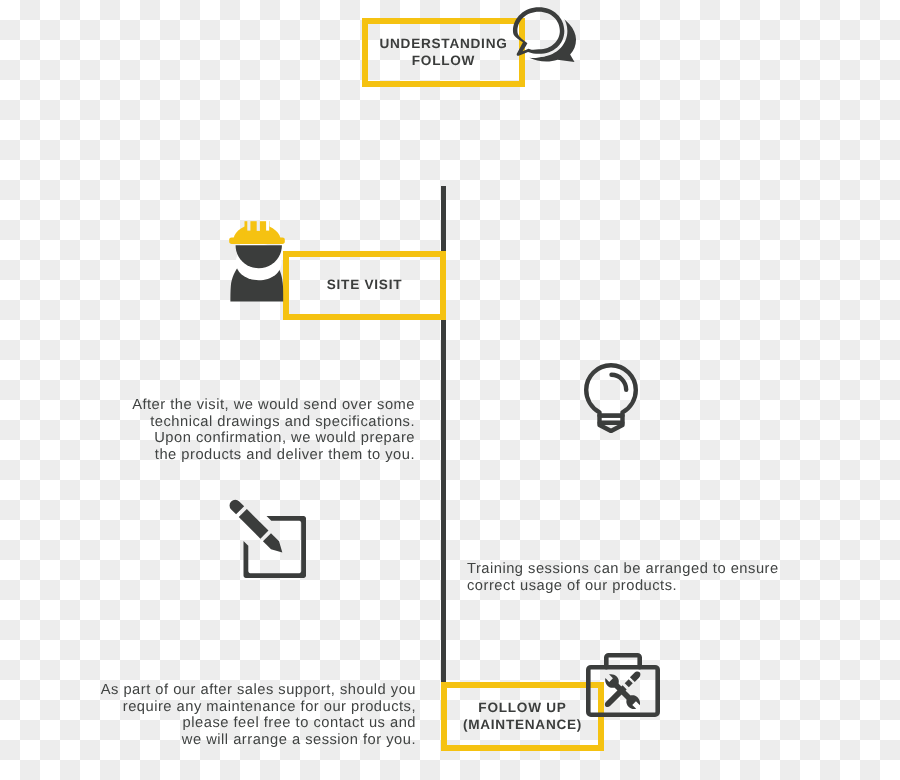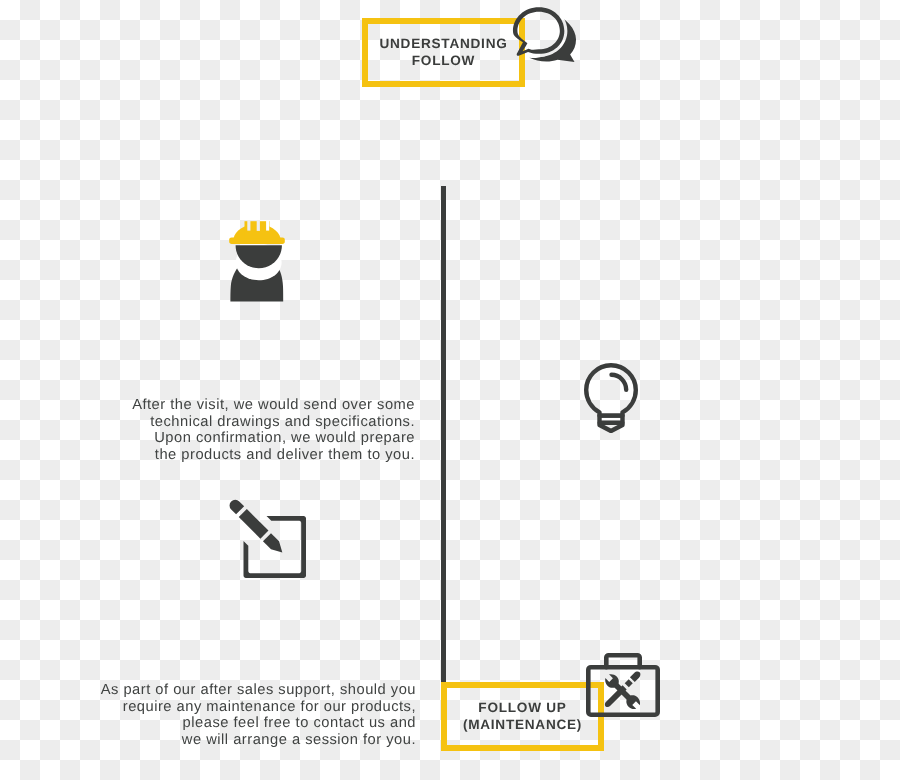--- a/index.html
+++ b/index.html
@@ -43,20 +43,21 @@
           <path fill="#000" d="M29 0 C45 0.5 57 12 57 26.5 C57 41 44.5 52 29 52 C24.5 52 20.3 51.2 16.6 49.8 L4.0 55.2 C1.3 56 -1 54.4 0.7 52 L9 38.8 C3.6 34.6 0 30.5 0 26.5 C0 12 13 0 29 0 Z"></path>
         </mask>
       </defs>
       <g mask="url(#bubbleMask)">
         <path fill="#3b3d3c" d="M42.8 20.3 C43.8 13.2 41.8 8.2 41.8 8.2 C56.2 14.2 65.5 24.6 65.5 35.0 C65.5 40.8 63.5 45.8 59.7 49.7 L64.0 57.0 L47.3 54.8 C43.9 56.0 40.2 56.6 36.4 56.6 C30.2 56.6 24.4 55.2 19.6 52.9 C34.6 54.8 52.6 45.4 52.6 32.5 C52.6 26.7 49.0 21.8 42.8 20.3 Z"></path>
       </g>
       <path fill="#3b3d3c" d="M29 3.2 C43.3 3.2 54 13.5 54 26.5 C54 39.5 43.3 49 29 49 C25.2 49 21.6 48.3 18.3 47.1 L9.2 50.8 C7.9 51.3 6.7 50.0 7.3 48.8 L13.3 37.7 C7.9 33.6 3.5 32.3 3.5 26.5 C3.5 13.5 14.7 3.2 29 3.2 Z M29 7.6 C16.6 7.6 7.9 16.3 7.9 26.5 C7.9 31.0 10.9 33.0 14.9 36.3 L17.7 38.6 L16.2 41.2 L13.0 46.5 L18.8 43.9 L20.3 44.5 C23.2 45.6 26.0 44.6 29 44.6 C41.4 44.6 49.6 36.0 49.6 26.5 C49.6 16.3 41.4 7.6 29 7.6 Z"></path>
     </svg>
   </div>
 
+  <div class="box" style="left:283px;top:251px;width:163px;height:69px;">SITE VISIT</div>
   <div class="icon" style="left:229px;top:221px;width:56px;height:81px;">
     <svg viewBox="0 0 56 81" width="56" height="81" aria-hidden="true">
       <path fill="#3b3d3c" d="M10.4 44.6 C15.0 53.2 22.0 57.4 29.3 57.4 C36.6 57.4 43.0 53.2 47.6 44.6 C51.5 48.7 53.6 57.0 54.0 65.2 C54.2 70.2 54.2 75.6 54.2 80.4 L1.4 80.4 C1.4 75.6 1.4 70.2 1.8 65.2 C2.4 57.0 6.5 48.7 10.4 44.6 Z"></path>
       <path fill="#ffffff" d="M29.7 22.5 C42.5 22.5 52.6 30.8 52.6 41.2 C52.6 51.6 42.5 59.2 29.7 59.2 C16.9 59.2 6.8 51.6 6.8 41.2 C6.8 30.8 16.9 22.5 29.7 22.5 Z"></path>
       <path fill="#3b3d3c" d="M6.6 24.2 L52.9 24.2 C52.9 37.3 42.5 47.2 29.7 47.2 C16.9 47.2 6.6 37.3 6.6 24.2 Z"></path>
       <path fill="#f5c211" d="M2.6 16.6 L53.4 16.6 C54.8 16.6 55.8 17.5 55.8 18.8 L55.8 20.8 C55.8 22.1 54.8 23 53.4 23 L2.6 23 C1.2 23 0.2 22.1 0.2 20.8 L0.2 18.8 C0.2 17.5 1.2 16.6 2.6 16.6 Z"></path>
       <mask id="helmetNotch">
         <rect x="-2" y="-4" width="60" height="26" fill="#fff"></rect>
         <rect x="18.3" y="-4" width="3.1" height="13.6" fill="#000"></rect>
         <rect x="27.7" y="-4" width="3.2" height="13.9" fill="#000"></rect>
@@ -89,20 +90,22 @@
       <path fill="#3b3d3c" fill-rule="evenodd" d="M41.5 19 L78.6 19 C79.9 19 81 20.1 81 21.4 L81 78.6 C81 79.9 79.9 81 78.6 81 L20.9 81 C19.6 81 18.5 79.9 18.5 78.6 L18.5 44.0 L23.3 48.8 L23.3 74.0 C23.3 75.2 24.1 76.2 25.2 76.2 L74.3 76.2 C75.4 76.2 76.2 75.2 76.2 74.0 L76.2 26.0 C76.2 24.8 75.4 23.8 74.3 23.8 L46.3 23.8 Z"></path>
       <g transform="translate(6.2,4.4) rotate(135 0 0)">
         <g fill="#3b3d3c" transform="translate(-5.7,0) scale(1,-1)">
           <path d="M0 5.7 A5.7 5.7 0 0 1 11.4 5.7 L11.4 12.6 L0 12.6 Z"></path>
           <path d="M0 16.4 L11.4 16.4 L11.4 47.0 L0 47.0 Z"></path>
           <path d="M0 50.6 L11.4 50.6 L11.4 62.0 L5.7 72.3 L0 62.0 Z"></path>
         </g>
       </g>
     </svg>
   </div>
+  <div class="para" style="left:467px;top:561px;width:340px;text-align:left;">Training sessions can be arranged to ensure
+correct usage of our products.</div>
 
   <div class="box" style="left:441px;top:682px;width:163px;height:69px;">FOLLOW UP
 (MAINTENANCE)</div>
   <div class="icon" style="left:586px;top:653px;width:74px;height:64px;">
     <svg viewBox="0 0 74 64" width="74" height="64" aria-hidden="true">
       <g fill="none" stroke="#3b3d3c" stroke-width="4.6" stroke-linejoin="round" stroke-linecap="round">
         <path d="M20.3 14.2 L20.3 4.6 C20.3 3.3 21.3 2.3 22.6 2.3 L51.4 2.3 C52.7 2.3 53.7 3.3 53.7 4.6 L53.7 14.2"></path>
         <rect x="2.3" y="14.2" width="69.4" height="47.5" rx="2.6"></rect>
       </g>
       <g transform="translate(36.6,38.6) rotate(-45)">

